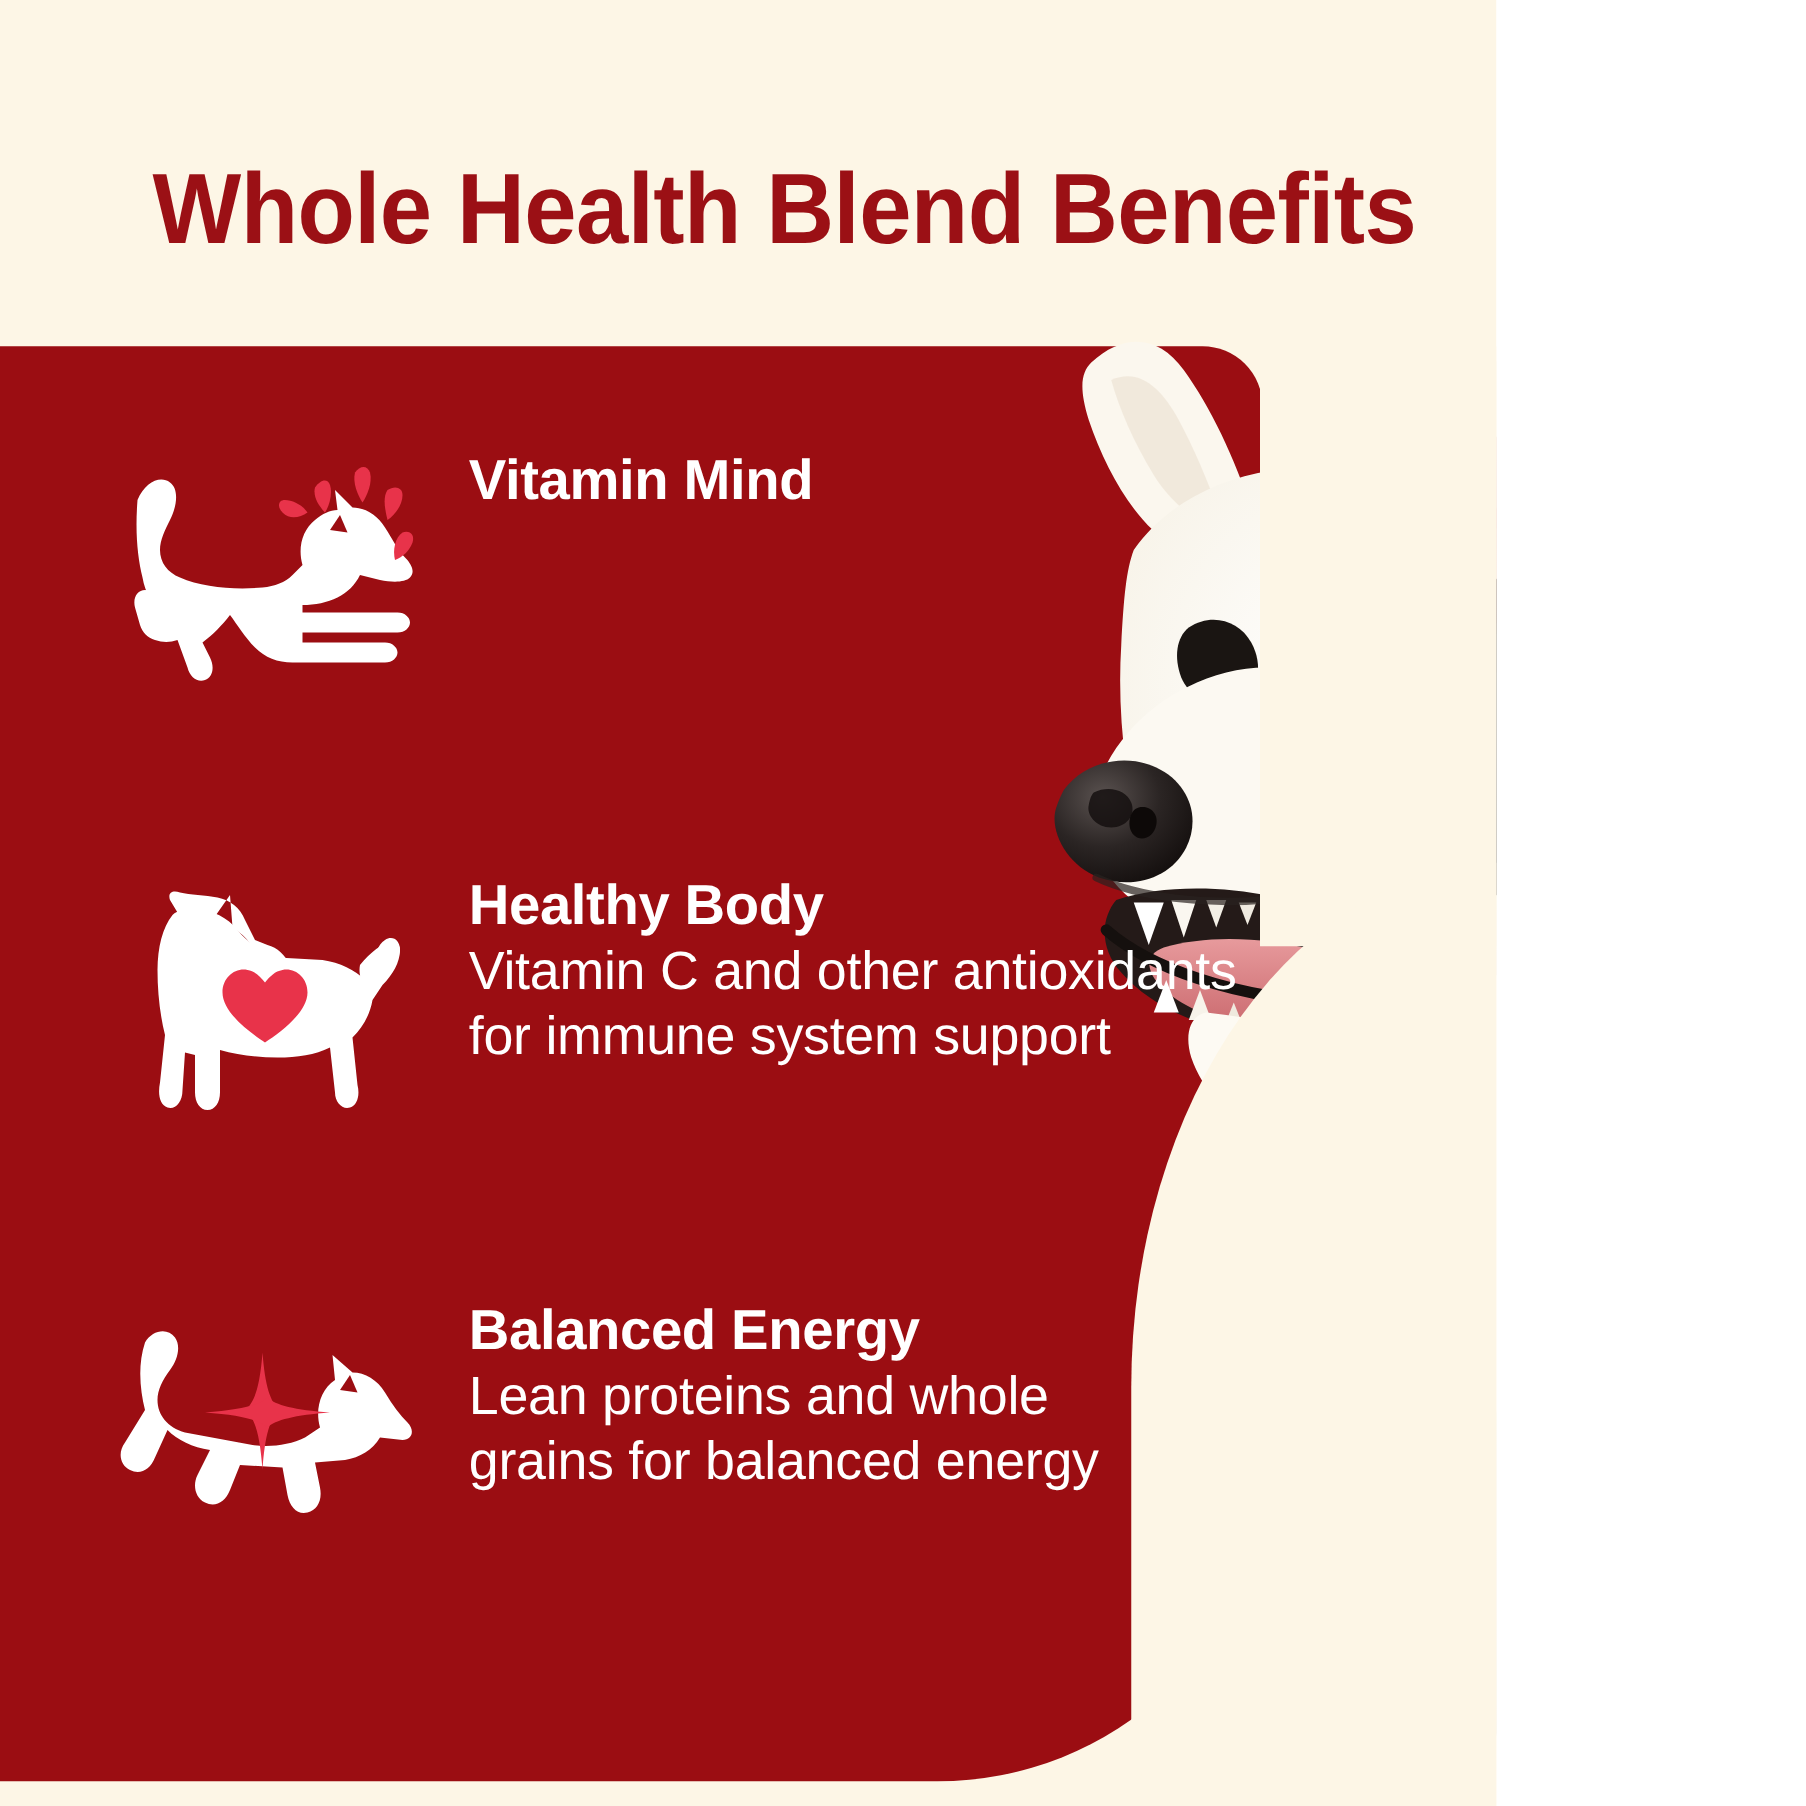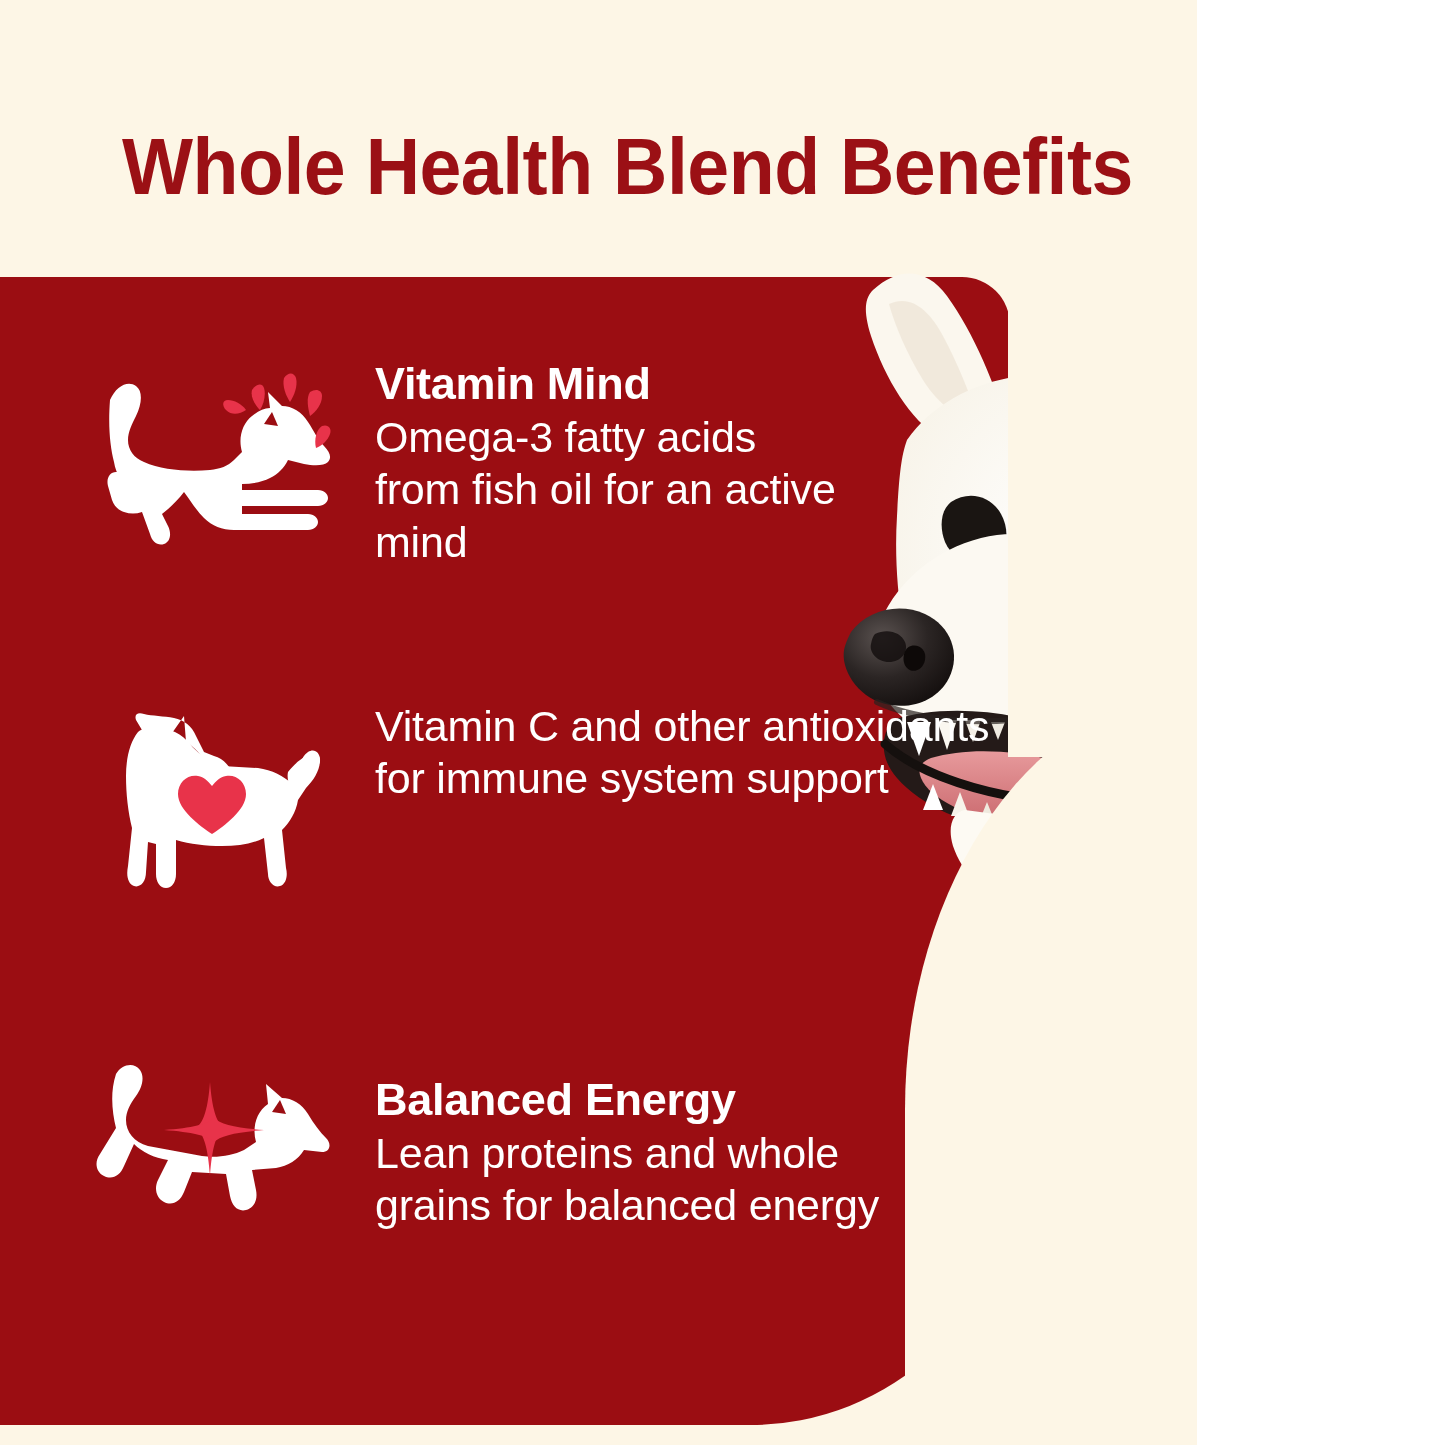--- a/index.html
+++ b/index.html
@@ -79,21 +79,21 @@
     margin:0 0 2px 0;
     white-space:nowrap;
   }
   .b-desc{
     font-size:43px; font-weight:400;
     line-height:1.22;
     letter-spacing:-0.2px;
     margin:0;
   }
   #row1 .text-cell{width:660px;}
-  #row2 .text-cell{width:520px;margin-top:36px;}
+  #row2 .text-cell{width:520px;}
   #row0 .text-cell{width:470px;}
 
   
   #dogphoto{
     position:absolute;
     left:815px; top:250px;
     width:640px; height:1195px;
     pointer-events:none;
   }
   #dogphoto svg{display:block;width:100%;height:100%;}
@@ -310,21 +310,20 @@
           <path d="M160 24 C164 18 170 16 172 22 C174 28 172 38 168 44 C164 40 158 32 160 24 Z"></path>
           <path d="M192 12 C196 6 202 6 204 12 C206 20 202 30 198 36 C194 30 190 20 192 12 Z"></path>
           <path d="M218 26 C224 22 230 24 230 30 C230 38 224 46 218 50 C216 42 214 32 218 26 Z"></path>
           <path d="M134 44 C130 40 130 34 136 34 C142 34 150 38 154 44 C148 48 140 50 134 44 Z"></path>
           <path d="M230 60 C236 58 240 62 238 68 C236 74 230 80 224 82 C222 74 224 64 230 60 Z"></path>
         </g>
       </svg>
     </div>
     <div class="text-cell">
       <div class="b-title">Vitamin Mind</div>
-      <div class="b-desc">Omega-3 fatty acids from fish oil for an active mind</div>
     </div>
   </div>
 
   <div class="row" id="row1">
     <div class="icon-cell">
       <svg viewBox="0 0 240 200" xmlns="http://www.w3.org/2000/svg">
 
         <path fill="#FFFFFF" d="M44 14
           L56 34 C62 30 70 28 78 30
           L92 10 L94 36
@@ -365,20 +364,21 @@
         <path fill="#FFFFFF" d="M196 66 C204 56 214 48 222 48 C228 48 230 54 226 60 C220 68 212 78 206 90 C200 86 194 76 196 66 Z"></path>
 
         <path fill="#E8334A" d="M86 88
           C86 76 96 68 106 70 C112 71 116 75 120 80
           C124 75 128 71 134 70 C144 68 154 76 154 88
           C154 104 132 120 120 128
           C108 120 86 104 86 88 Z"></path>
       </svg>
     </div>
     <div class="text-cell">
+      <div class="b-title">Healthy Body</div>
       <div class="b-desc">Vitamin C and other antioxidants for immune system support</div>
     </div>
   </div>
 
   <div class="row" id="row2">
     <div class="icon-cell">
       <svg viewBox="0 0 240 200" xmlns="http://www.w3.org/2000/svg">
 
         <path fill="#FFFFFF" d="M24 28
           C30 18 42 16 48 24 C53 31 50 42 44 50

